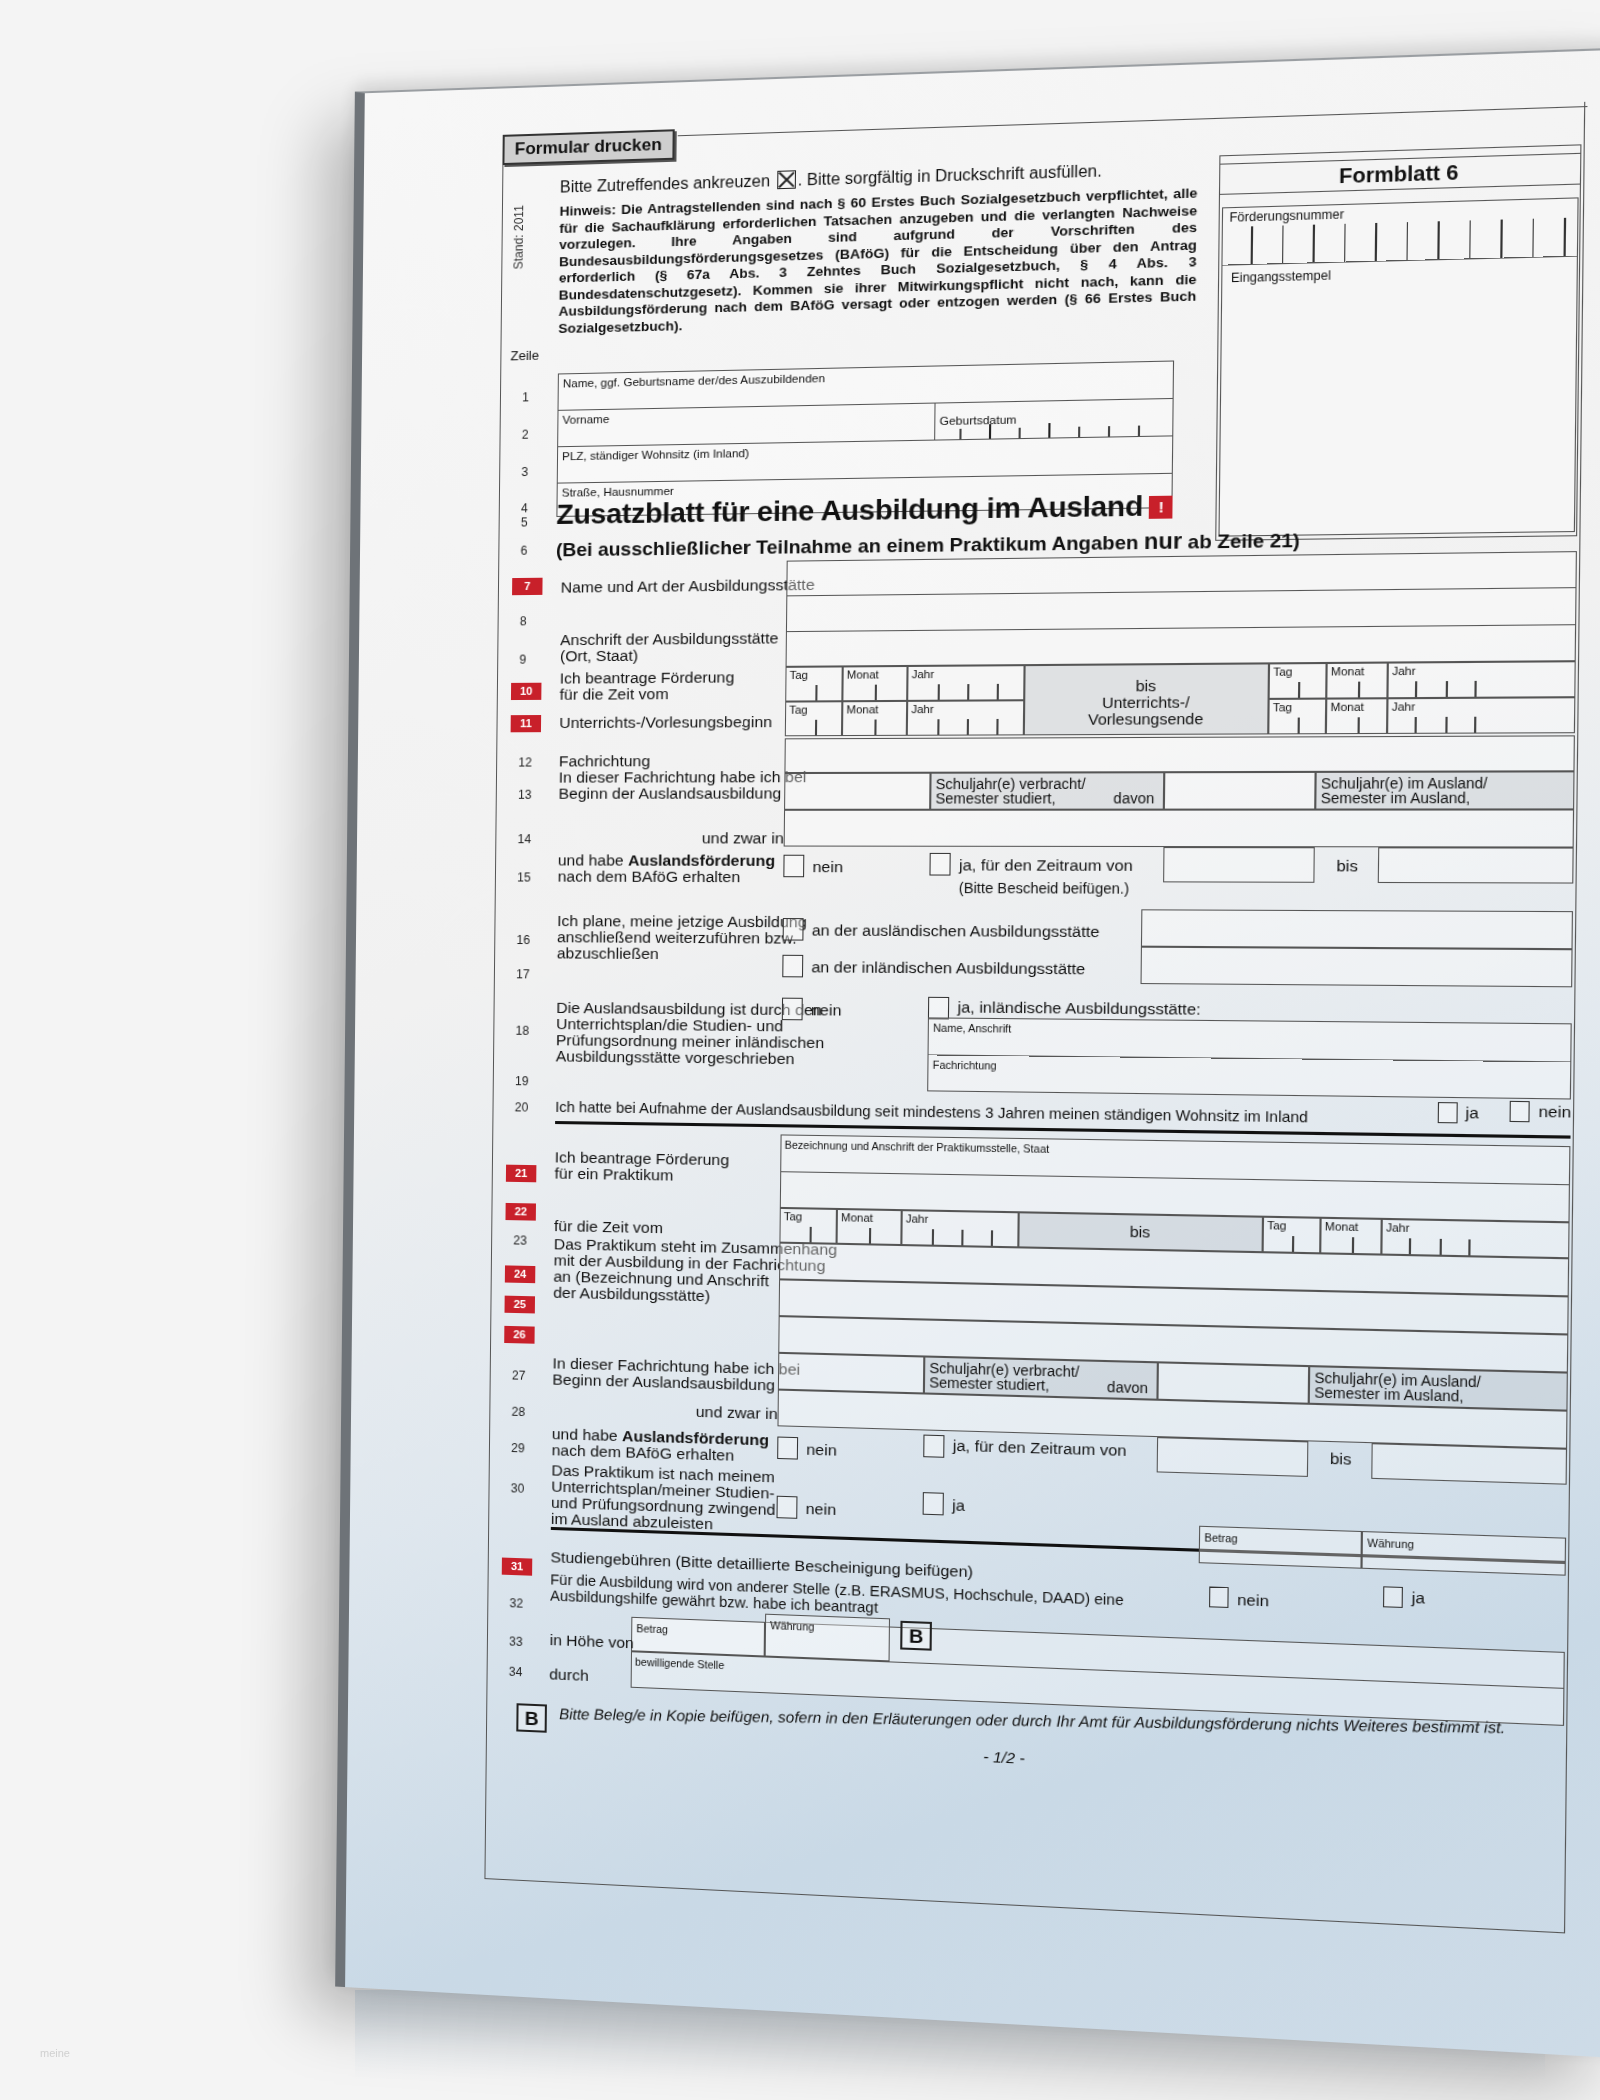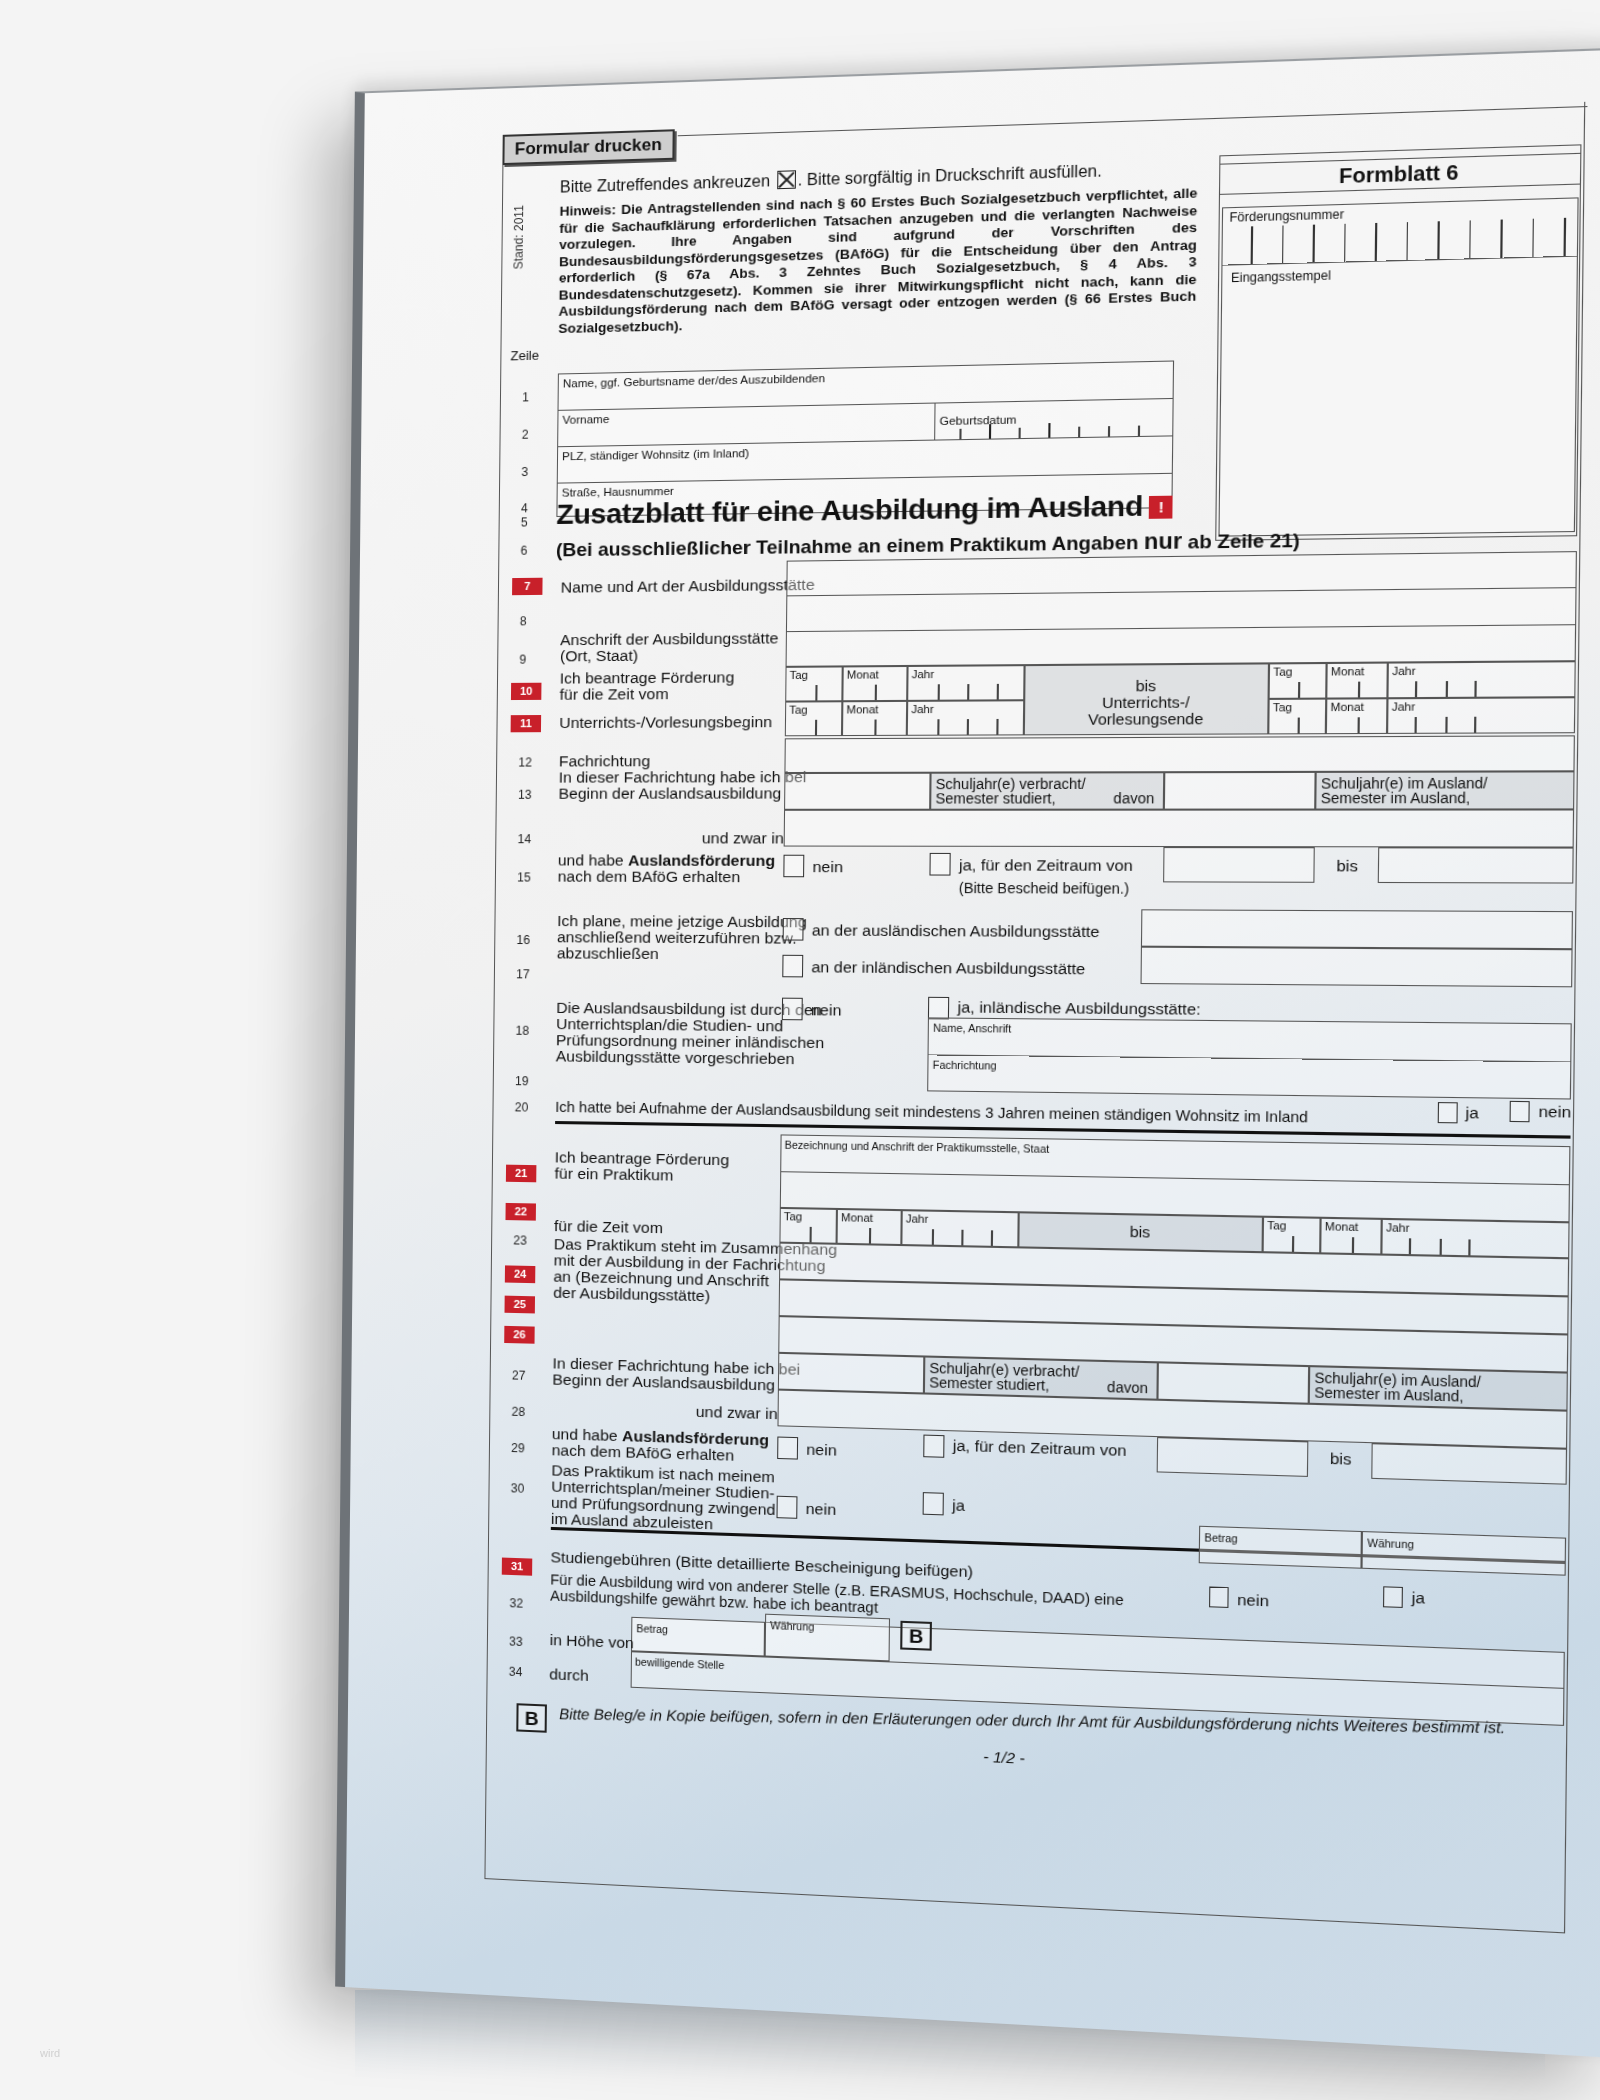--- a/index.html
+++ b/index.html
@@ -111,21 +111,21 @@
     position: absolute; width: 30px; height: 28px; border: 2px solid #222; font-weight: bold; font-size: 19px; text-align: center; line-height: 25px; background: rgba(255,255,255,0.3);
   }
   .footer-note { position: absolute; left: 220px; top: 1800px; font-size: 15px; font-style: italic; transform: rotate(-1.6deg); transform-origin: left; }
   .page-num { position: absolute; left: 620px; top: 1830px; font-size: 15px; font-style: italic; }
 </style>
 </head>
 <body>
 
 <div class="stage">
   <div class="reflection"></div>
-  <div class="watermark">wird</div>
+  <div class="watermark">meine</div>
 
   <div class="paper">
     <div class="form-topline"></div>
     <div class="form"></div>
     <div class="print-btn">Formular drucken</div>
 
     <div class="stand">Stand: 2011</div>
     <div class="intro1">
       <span>Bitte Zutreffendes ankreuzen</span>
       <span class="xbox"></span><span>. Bitte sorgfältig in Druckschrift ausfüllen.</span>

